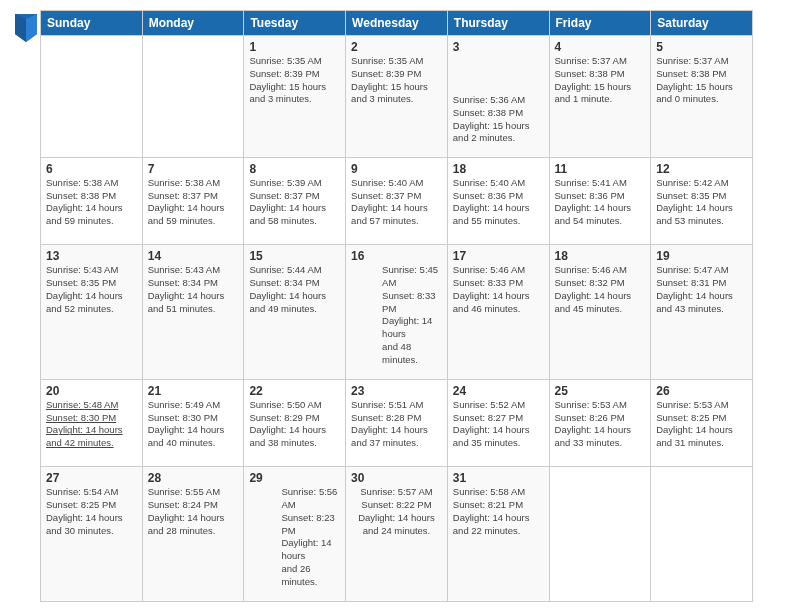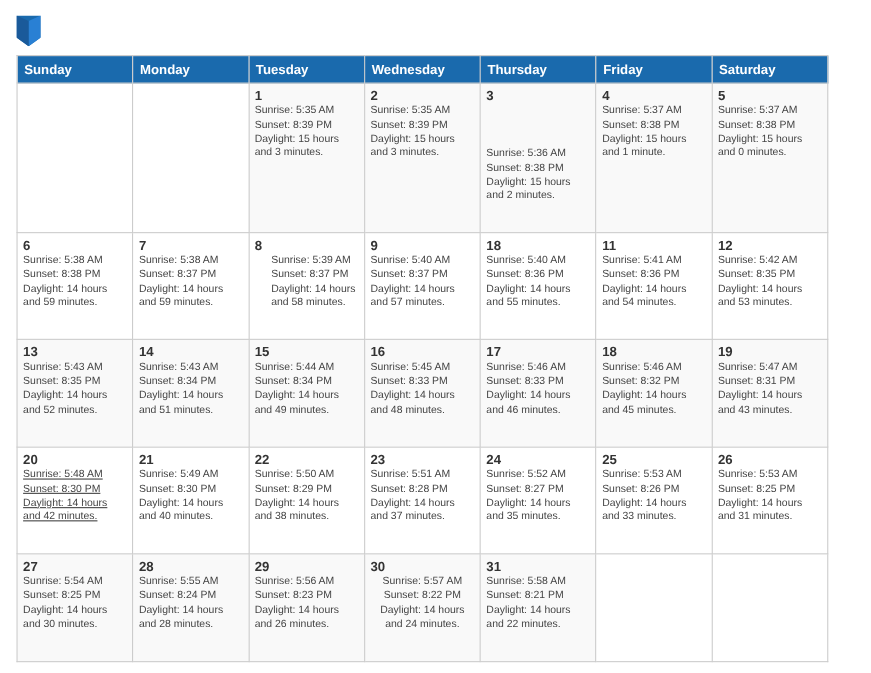--- a/index.html
+++ b/index.html
@@ -8,21 +8,21 @@
       height: 612px;
       font-family: Arial, sans-serif;
       background: #fff;
       overflow: hidden;
     }
     .page {
       width: 768px;
       height: 612px;
       padding: 10px 15px 10px 15px;
       display: flex;
-      flex-direction: column;
+      flex-direction: row;
     }
     .header {
       display: flex;
       justify-content: space-between;
       align-items: flex-start;
       margin-bottom: 8px;
     }
     .logo {
       display: flex;
       align-items: center;
@@ -189,21 +189,21 @@
           </td>
           <td>
             <span class="day-number">7</span>
             <div class="day-info" style="white-space: pre-line;">Sunrise: 5:38 AM
 Sunset: 8:37 PM
 Daylight: 14 hours
 and 59 minutes.</div>
           </td>
           <td>
             <span class="day-number">8</span>
-            <div class="day-info" style="white-space: pre-line; margin-left: 15px;">Sunrise: 5:39 AM
+            <div class="day-info" style="white-space: pre-line;">Sunrise: 5:39 AM
 Sunset: 8:37 PM
 Daylight: 14 hours
 and 58 minutes.</div>
           </td>
           <td>
             <span class="day-number">9</span>
             <div class="day-info" style="white-space: pre-line;">Sunrise: 5:40 AM
 Sunset: 8:37 PM
 Daylight: 14 hours
 and 57 minutes.</div>
@@ -247,21 +247,21 @@
           </td>
           <td>
             <span class="day-number">15</span>
             <div class="day-info" style="white-space: pre-line;">Sunrise: 5:44 AM
 Sunset: 8:34 PM
 Daylight: 14 hours
 and 49 minutes.</div>
           </td>
           <td>
             <span class="day-number">16</span>
-            <div class="day-info" style="white-space: pre-line;">Sunrise: 5:45 AM
+            <div class="day-info" style="white-space: pre-line; margin-left: 31px;">Sunrise: 5:45 AM
 Sunset: 8:33 PM
 Daylight: 14 hours
 and 48 minutes.</div>
           </td>
           <td>
             <span class="day-number">17</span>
             <div class="day-info" style="white-space: pre-line;">Sunrise: 5:46 AM
 Sunset: 8:33 PM
 Daylight: 14 hours
 and 46 minutes.</div>
@@ -342,21 +342,21 @@
           </td>
           <td>
             <span class="day-number">28</span>
             <div class="day-info" style="white-space: pre-line;">Sunrise: 5:55 AM
 Sunset: 8:24 PM
 Daylight: 14 hours
 and 28 minutes.</div>
           </td>
           <td>
             <span class="day-number">29</span>
-            <div class="day-info" style="white-space: pre-line;">Sunrise: 5:56 AM
+            <div class="day-info" style="white-space: pre-line; margin-left: 32px;">Sunrise: 5:56 AM
 Sunset: 8:23 PM
 Daylight: 14 hours
 and 26 minutes.</div>
           </td>
           <td>
             <span class="day-number">30</span>
             <div class="day-info" style="white-space: pre-line; text-align: center;">Sunrise: 5:57 AM
 Sunset: 8:22 PM
 Daylight: 14 hours
 and 24 minutes.</div>

